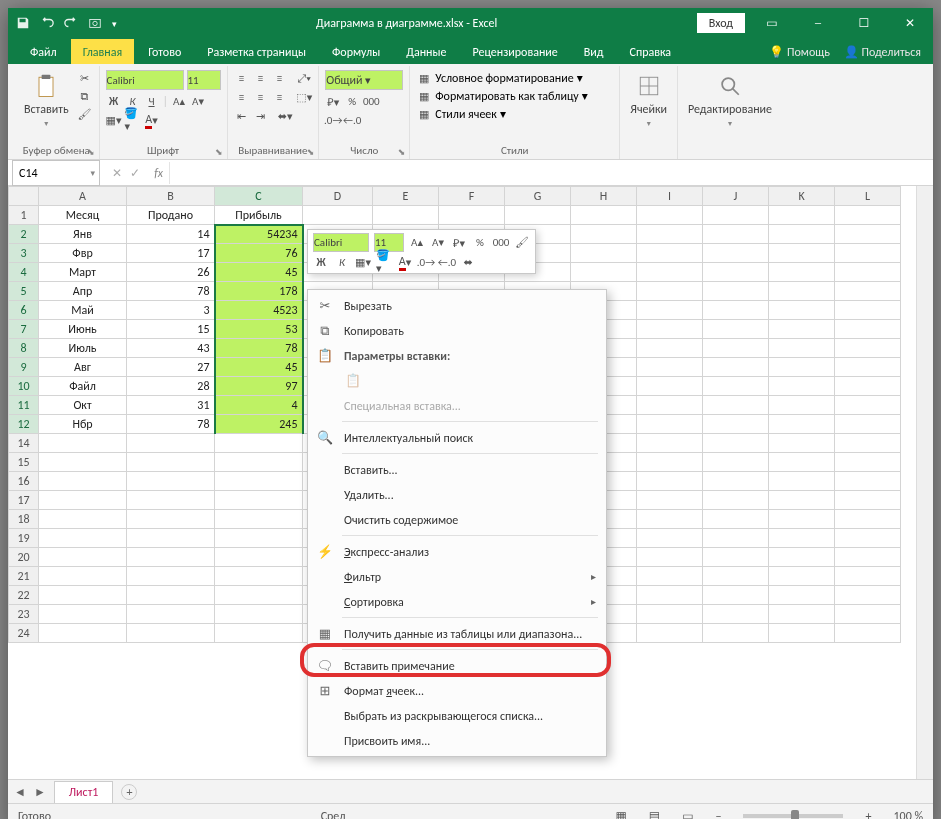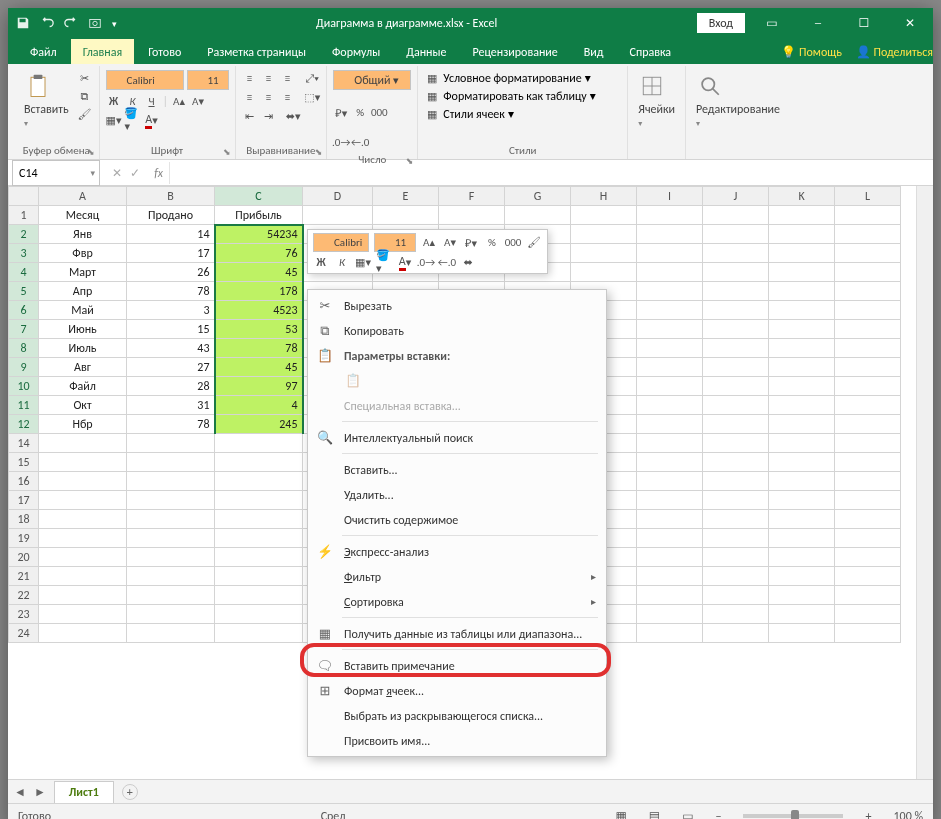--- a/index.html
+++ b/index.html
@@ -7,53 +7,53 @@
 .window{width:941px;height:819px;background:#fff;box-shadow:0 4px 20px rgba(0,0,0,.4);display:flex;flex-direction:column;position:relative}
 .titlebar{height:30px;background:#0f7d46;color:#fff;display:flex;align-items:center;padding:0 0 0 8px}
 .qat{display:flex;gap:10px;align-items:center}
 .qat-icn{width:14px;height:14px;opacity:.9}
 .titlebar .title{flex:1;text-align:center;font-size:12px}
 .winbtns{display:flex}
 .winbtn{width:46px;height:30px;display:flex;align-items:center;justify-content:center;color:#fff}
 .signin{background:#fff;color:#333;padding:3px 12px;font-size:12px;margin-right:4px}
 .tabs{height:26px;background:#0f7d46;display:flex;align-items:flex-end;padding-left:10px;gap:2px}
 .tab{padding:6px 12px 5px;color:#fff;font-size:12px;cursor:pointer}
-.tab.active{background:#fef9c3;color:#208050}
-.tab-right{margin-left:auto;display:flex;gap:14px;color:#fde047;align-items:center;padding-bottom:5px}
+.tab.active{background:#fde047;color:#208050}
+.tab-right{margin-left:auto;display:flex;gap:14px;padding-right:12px;color:#e5e5e5;align-items:center;padding-bottom:5px}
 .ribbon{height:96px;background:#f3f3f3;border-bottom:1px solid #d4d4d4;display:flex;padding:2px 6px 0;gap:0}
 .rgroup{display:flex;flex-direction:column;border-right:1px solid #e0e0e0;padding:2px 6px 0;position:relative}
 .rgroup-label{font-size:11px;color:#666;text-align:center;padding:3px 0 2px;position:relative}
 .rgroup-label.launcher::after{content:"⬊";position:absolute;right:-2px;bottom:2px;font-size:9px;color:#888}
 .rgroup-body{flex:1;display:flex;align-items:flex-start;gap:4px;padding-top:2px}
-.btn-lg{display:flex;flex-direction:column;align-items:flex-start;gap:2px;padding:2px 4px;font-size:11px;color:#444;min-width:44px}
+.btn-lg{display:flex;flex-direction:column;align-items:center;gap:2px;padding:2px 4px;font-size:11px;color:#444;min-width:44px}
 .icn32{width:28px;height:28px}
 .mini{width:16px;height:16px;display:inline-flex;align-items:center;justify-content:center;font-size:11px;color:#555}
 .row{display:flex;gap:3px;align-items:center}
 .col{display:flex;flex-direction:column;gap:2px}
-.combo{height:20px;border:1px solid #c4c4c4;background:#fdba74;display:flex;align-items:center;padding:0 20px;font-size:11px;color:#444}
+.combo{height:20px;border:1px solid #c4c4c4;background:#bef264;display:flex;align-items:center;padding:0 0;font-size:11px;color:#444}
 .fx-bar{height:26px;background:#fff;border-bottom:1px solid #d4d4d4;display:flex;align-items:center}
 .namebox{width:88px;height:26px;border:1px solid #c4c4c4;margin:0 4px;padding:0 6px;display:flex;align-items:center;font-size:12px;position:relative}
 .namebox::after{content:"▾";position:absolute;right:4px;color:#888;font-size:9px}
 .fx-btns{display:flex;gap:8px;padding:0 8px;color:#aaa}
 .fx-label{font-style:italic;color:#888;padding:0 6px}
 .grid-wrap{flex:1;overflow:hidden;position:relative;background:#fff}
 .grid{border-collapse:collapse;table-layout:fixed}
 .grid th,.grid td{border:1px solid #d4d4d4;height:19px;font-size:12px;color:#222;padding:0 4px;text-align:right;overflow:hidden;white-space:nowrap}
 .grid th{background:#f0f0f0;font-weight:normal;text-align:center;color:#555}
 .grid .rowhdr{width:30px;text-align:center;background:#f0f0f0;color:#555}
 .grid .corner{background:#f0f0f0}
 .grid td.txt{text-align:center}
 .grid td.sel{background:#bef264}
 .grid th.selh{background:#d2e8d8;color:#1a6b3f}
 .sel-border-top{border-top:2px solid #1a7a44!important}
 .sel-border-left{border-left:2px solid #1a7a44!important}
 .sel-border-right{border-right:2px solid #1a7a44!important}
 .sel-border-bottom{border-bottom:2px solid #1a7a44!important}
 .sheetbar{height:24px;background:#f3f3f3;border-top:1px solid #d4d4d4;display:flex;align-items:center;padding:0 6px;gap:8px;font-size:12px;color:#666}
-.sheet-tab{background:#fff;border:1px solid #ccc;border-bottom:none;padding:3px 14px 4px;font-size:12px;color:#4d7c0f;font-weight:bold}
+.sheet-tab{background:#fff;border:1px solid #ccc;border-bottom:none;padding:3px 14px 4px;font-size:12px;color:#be185d;font-weight:normal}
 .statusbar{height:24px;background:#f3f3f3;border-top:1px solid #d4d4d4;display:flex;align-items:center;padding:0 10px;font-size:12px;color:#555;gap:22px}
 .statusbar .spacer{flex:1}
 .zoom-slider{width:100px;height:4px;background:#ccc;position:relative}
 .zoom-slider::after{content:"";position:absolute;left:48px;top:-4px;width:8px;height:12px;background:#888;border-radius:2px}
 
 .mini-toolbar{position:absolute;background:#fff;border:1px solid #c8c8c8;box-shadow:2px 2px 8px rgba(0,0,0,.2);padding:3px 5px;display:flex;flex-direction:column;gap:2px;z-index:50}
 .mini-toolbar .row{gap:5px}
 .mini-toolbar .combo{height:19px;font-size:11px}
 
 .ctx{position:absolute;width:300px;background:#fcfcfc;border:1px solid #c8c8c8;box-shadow:3px 3px 10px rgba(0,0,0,.25);padding:3px 0;z-index:40}
@@ -163,21 +163,21 @@
     <div class="rgroup">
       <div class="rgroup-body col" style="gap:3px">
         <div class="row"><span class="mini">≡</span><span class="mini">≡</span><span class="mini">≡</span>&nbsp;<span class="mini">⤢▾</span></div>
         <div class="row"><span class="mini">≡</span><span class="mini">≡</span><span class="mini">≡</span>&nbsp;<span class="mini">⬚▾</span></div>
         <div class="row"><span class="mini">⇤</span><span class="mini">⇥</span>&nbsp;<span class="mini">⬌▾</span></div>
       </div>
       <div class="rgroup-label launcher">Выравнивание</div>
     </div>
 
     <div class="rgroup">
-      <div class="rgroup-body col" style="gap:14px">
+      <div class="rgroup-body col" style="gap:3px">
         <div class="combo" style="width:78px"><span>Общий</span>&nbsp;▾</div>
         <div class="row">
             <span class="mini">₽▾</span>
             <span class="mini">%</span>
             <span class="mini">000</span>
           </div>
         <div class="row">
             <span class="mini">.0→</span>
             <span class="mini">←.0</span>
           </div>

